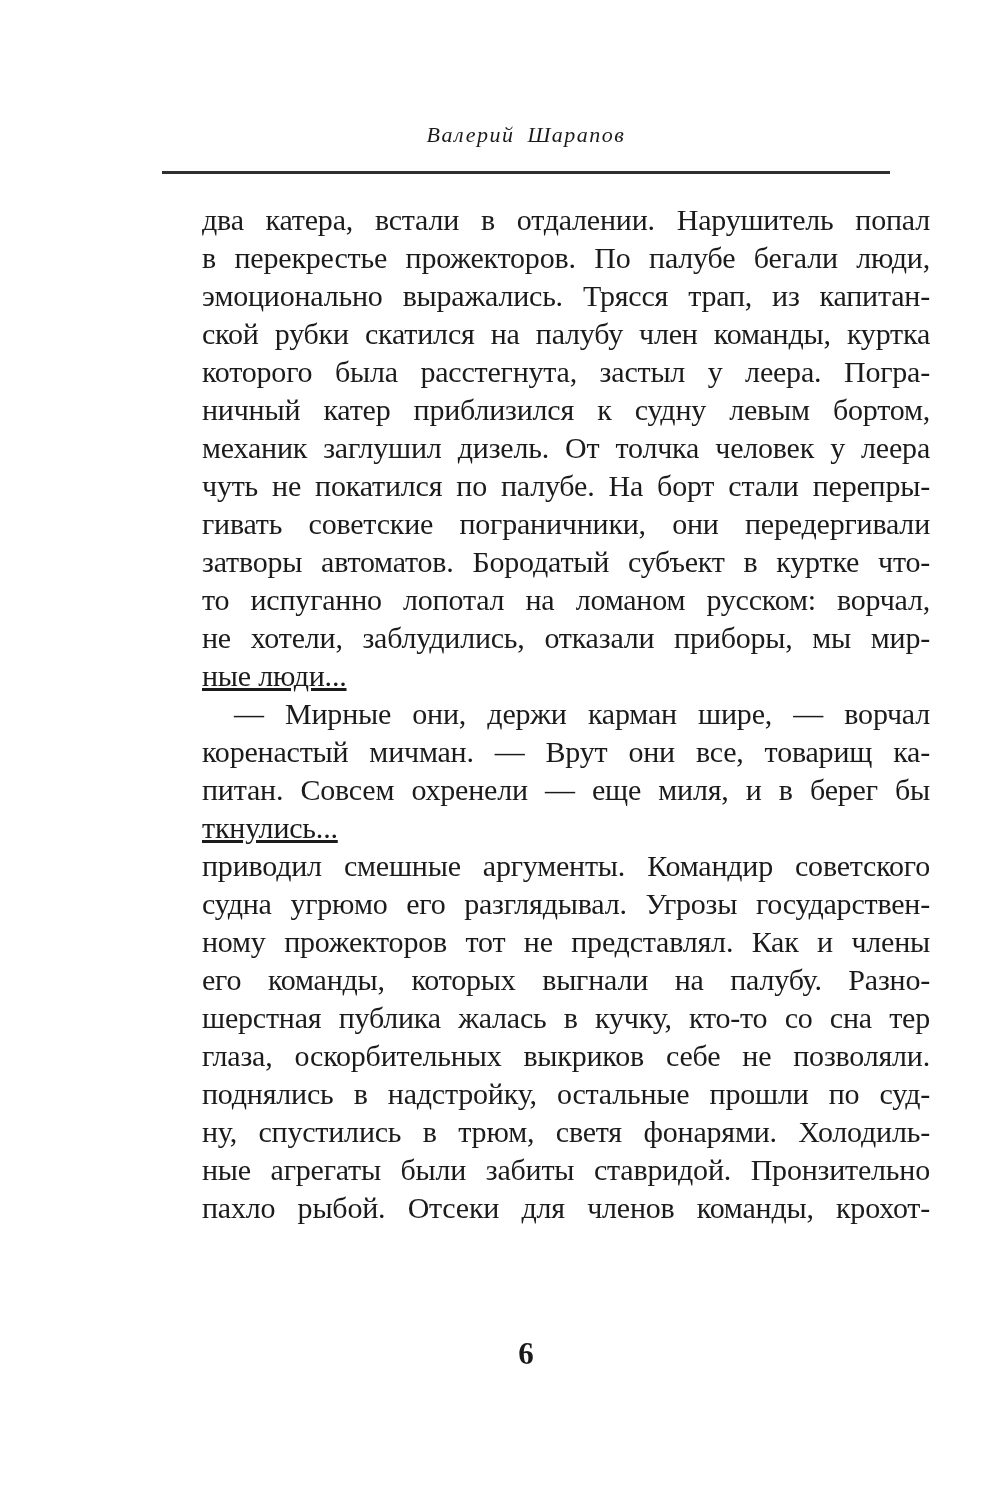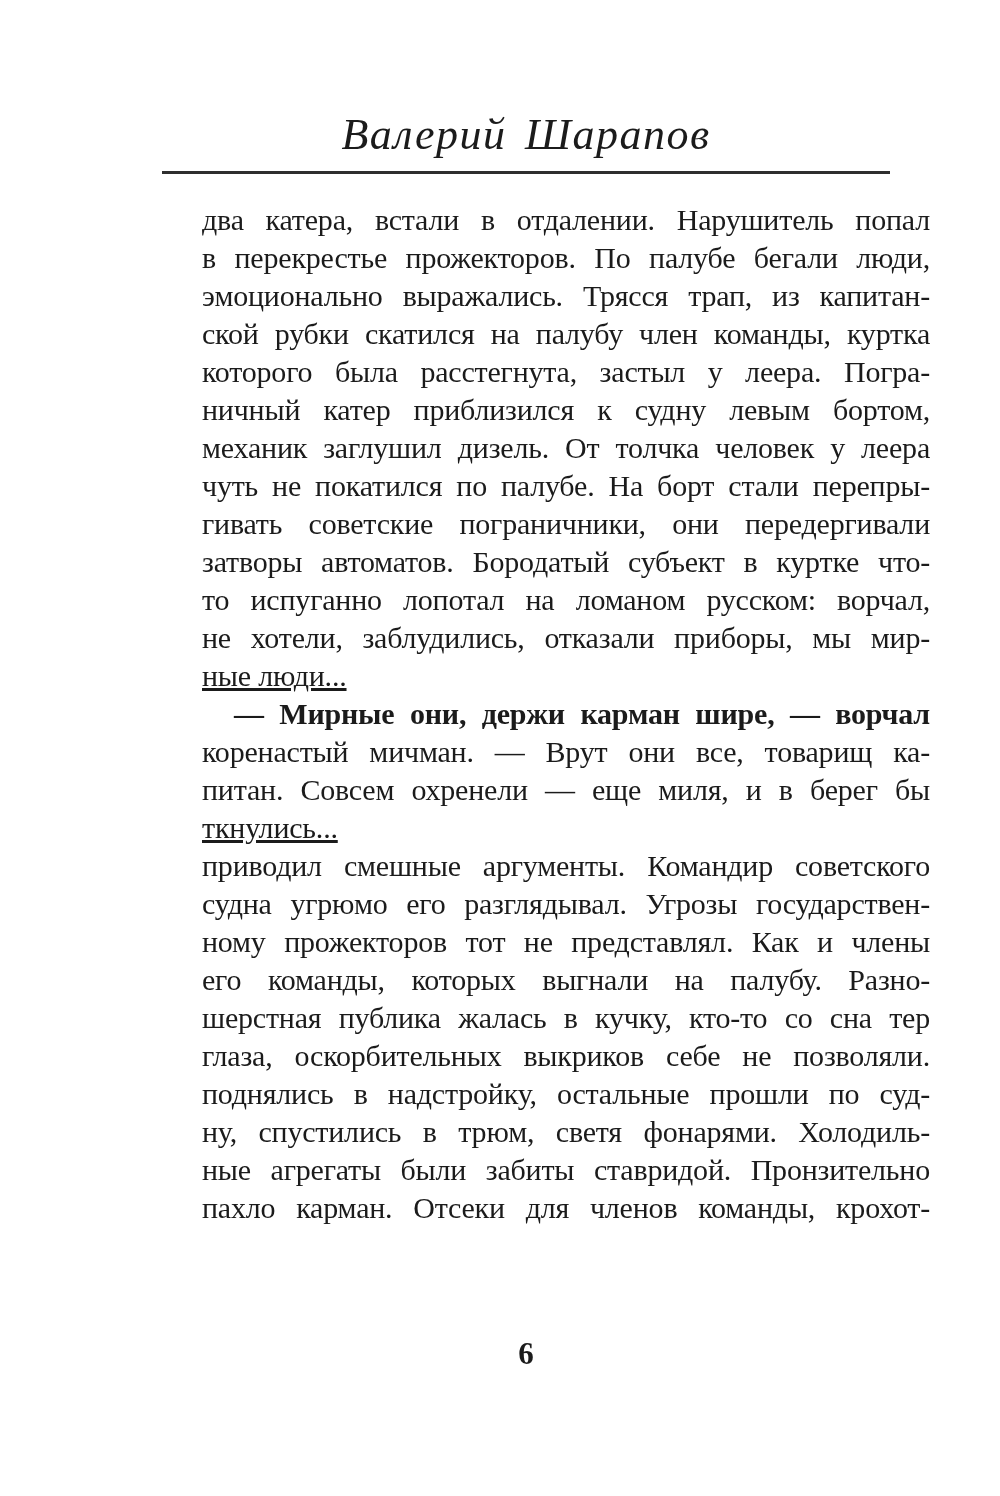--- a/index.html
+++ b/index.html
@@ -22,21 +22,21 @@
     background: var(--bg);
     overflow: hidden;
   }
   .running-head {
     position: absolute;
     top: 113px;
     left: 162px;
     width: 728px;
     text-align: center;
     font-style: italic;
-    font-size: 44px;
+    font-size: 22px;
     line-height: 44px;
     letter-spacing: 1.5px;
     word-spacing: 6px;
     color: var(--ink);
   }
   .head-rule {
     position: absolute;
     top: 171px;
     left: 162px;
     width: 728px;
@@ -53,21 +53,21 @@
     letter-spacing: -0.2px;
     margin-left: 40px;
   }
   .line {
     width: 728px;
     text-align: justify;
     text-align-last: justify;
     white-space: normal;
   }
   .line.end { text-align-last: left; text-decoration: underline; }
-  .line.indent { text-indent: 32px; font-weight: bold; }
+  .line.indent { text-indent: 32px; }
   .page-number {
     position: absolute;
     top: 1334px;
     left: 162px;
     width: 728px;
     text-align: center;
     font-weight: bold;
     font-size: 31px;
     line-height: 40px;
   }
@@ -100,17 +100,17 @@
       <div class="line end">ткнулись...</div>
       <div class="line">приводил смешные аргументы. Командир советского</div>
       <div class="line">судна угрюмо его разглядывал. Угрозы государствен-</div>
       <div class="line">ному прожекторов тот не представлял. Как и члены</div>
       <div class="line">его команды, которых выгнали на палубу. Разно-</div>
       <div class="line">шерстная публика жалась в кучку, кто-то со сна тер</div>
       <div class="line">глаза, оскорбительных выкриков себе не позволяли.</div>
       <div class="line">поднялись в надстройку, остальные прошли по суд-</div>
       <div class="line">ну, спустились в трюм, светя фонарями. Холодиль-</div>
       <div class="line">ные агрегаты были забиты ставридой. Пронзительно</div>
-      <div class="line">пахло карман. Отсеки для членов команды, крохот-</div>
+      <div class="line">пахло рыбой. Отсеки для членов команды, крохот-</div>
     </div>
 
   <div class="page-number">6</div>
 </div>
 
 </body></html>

